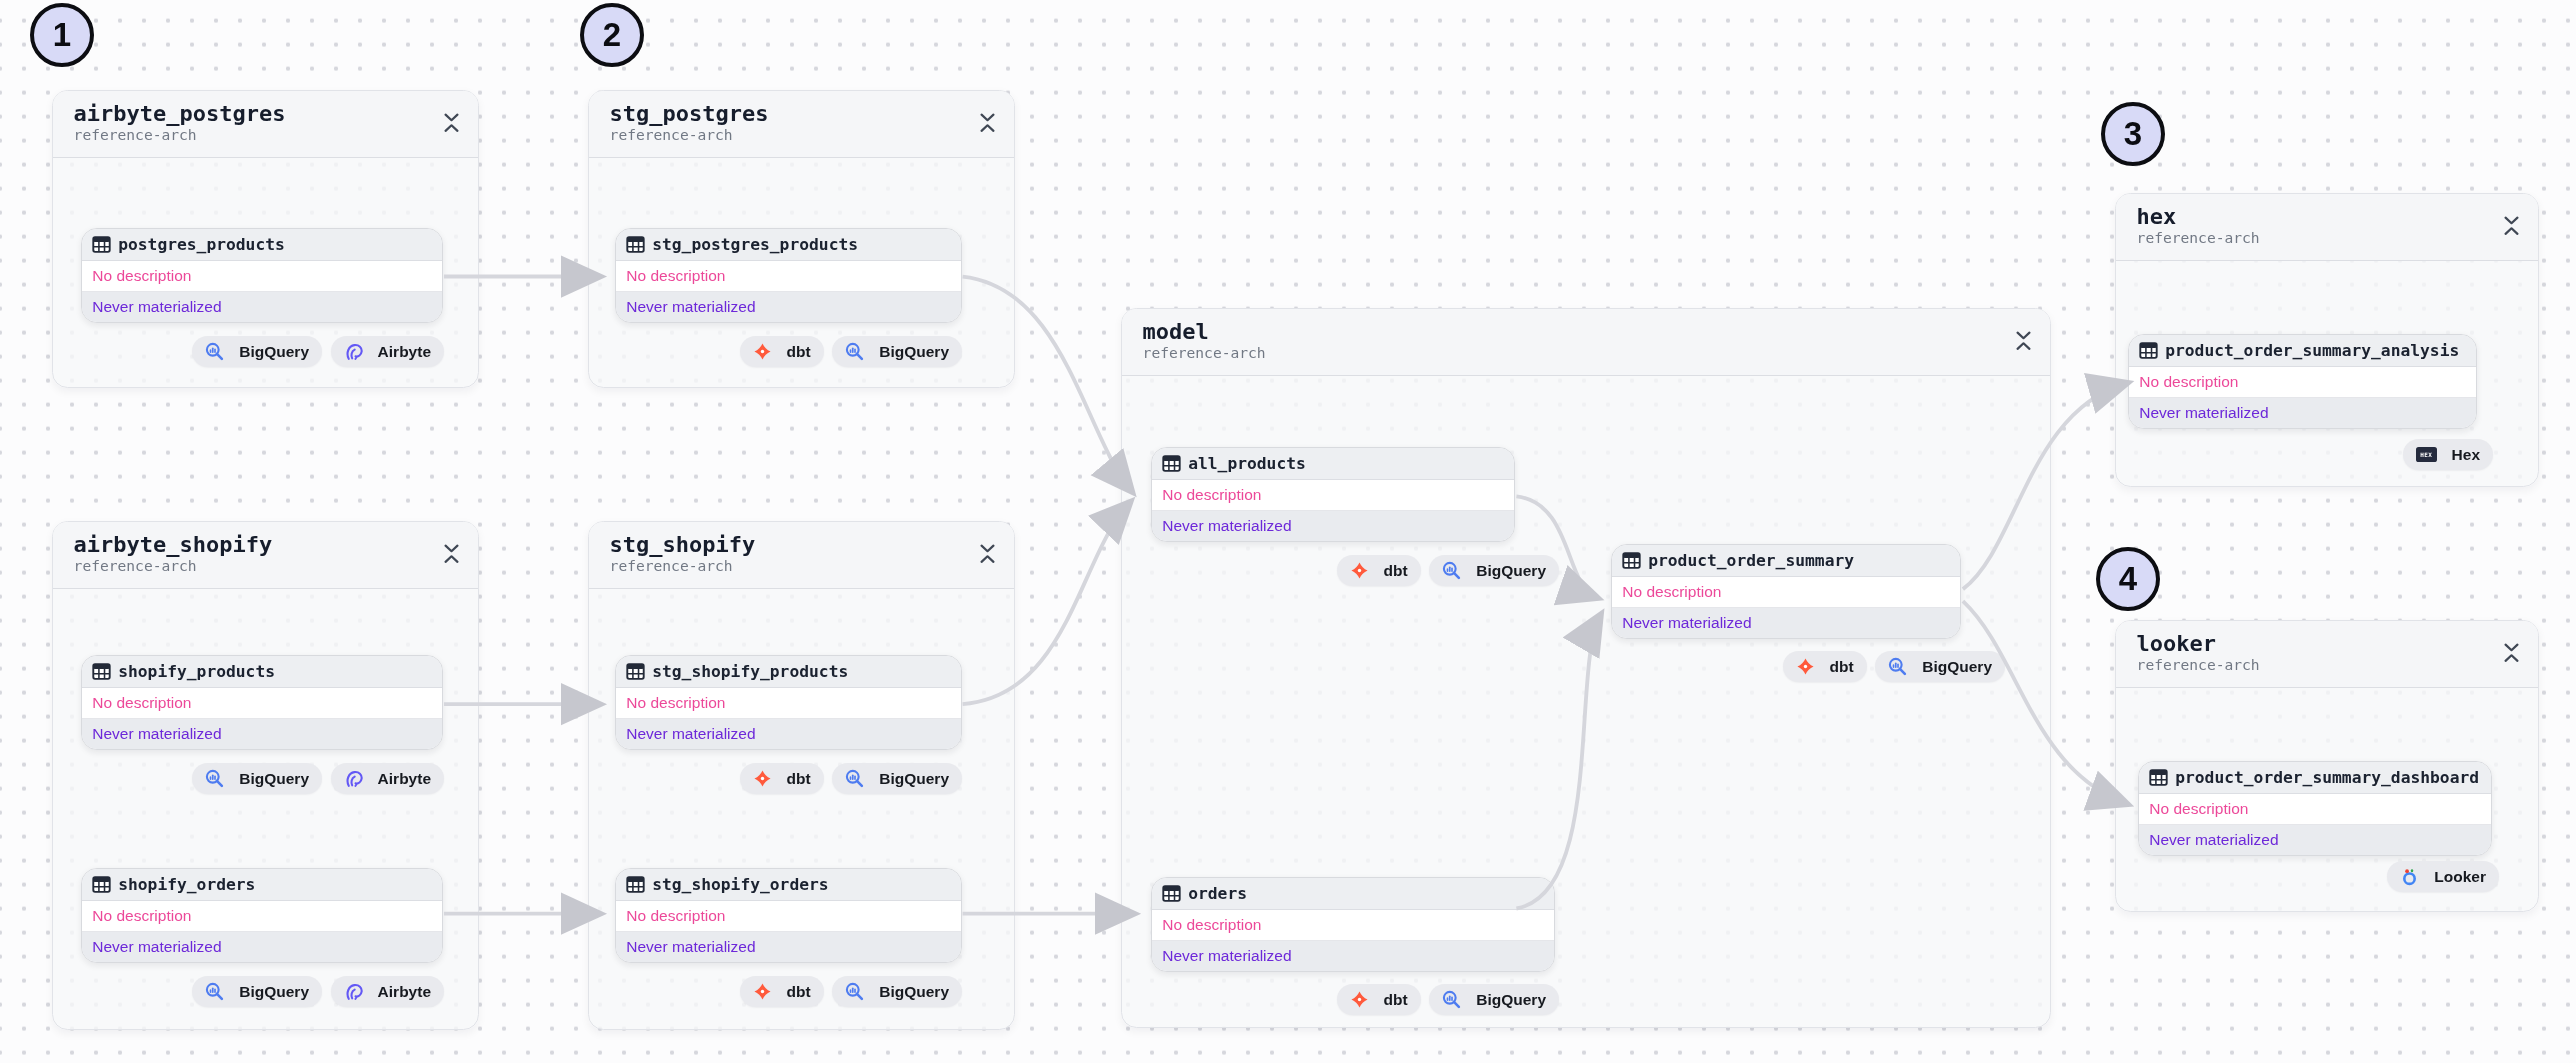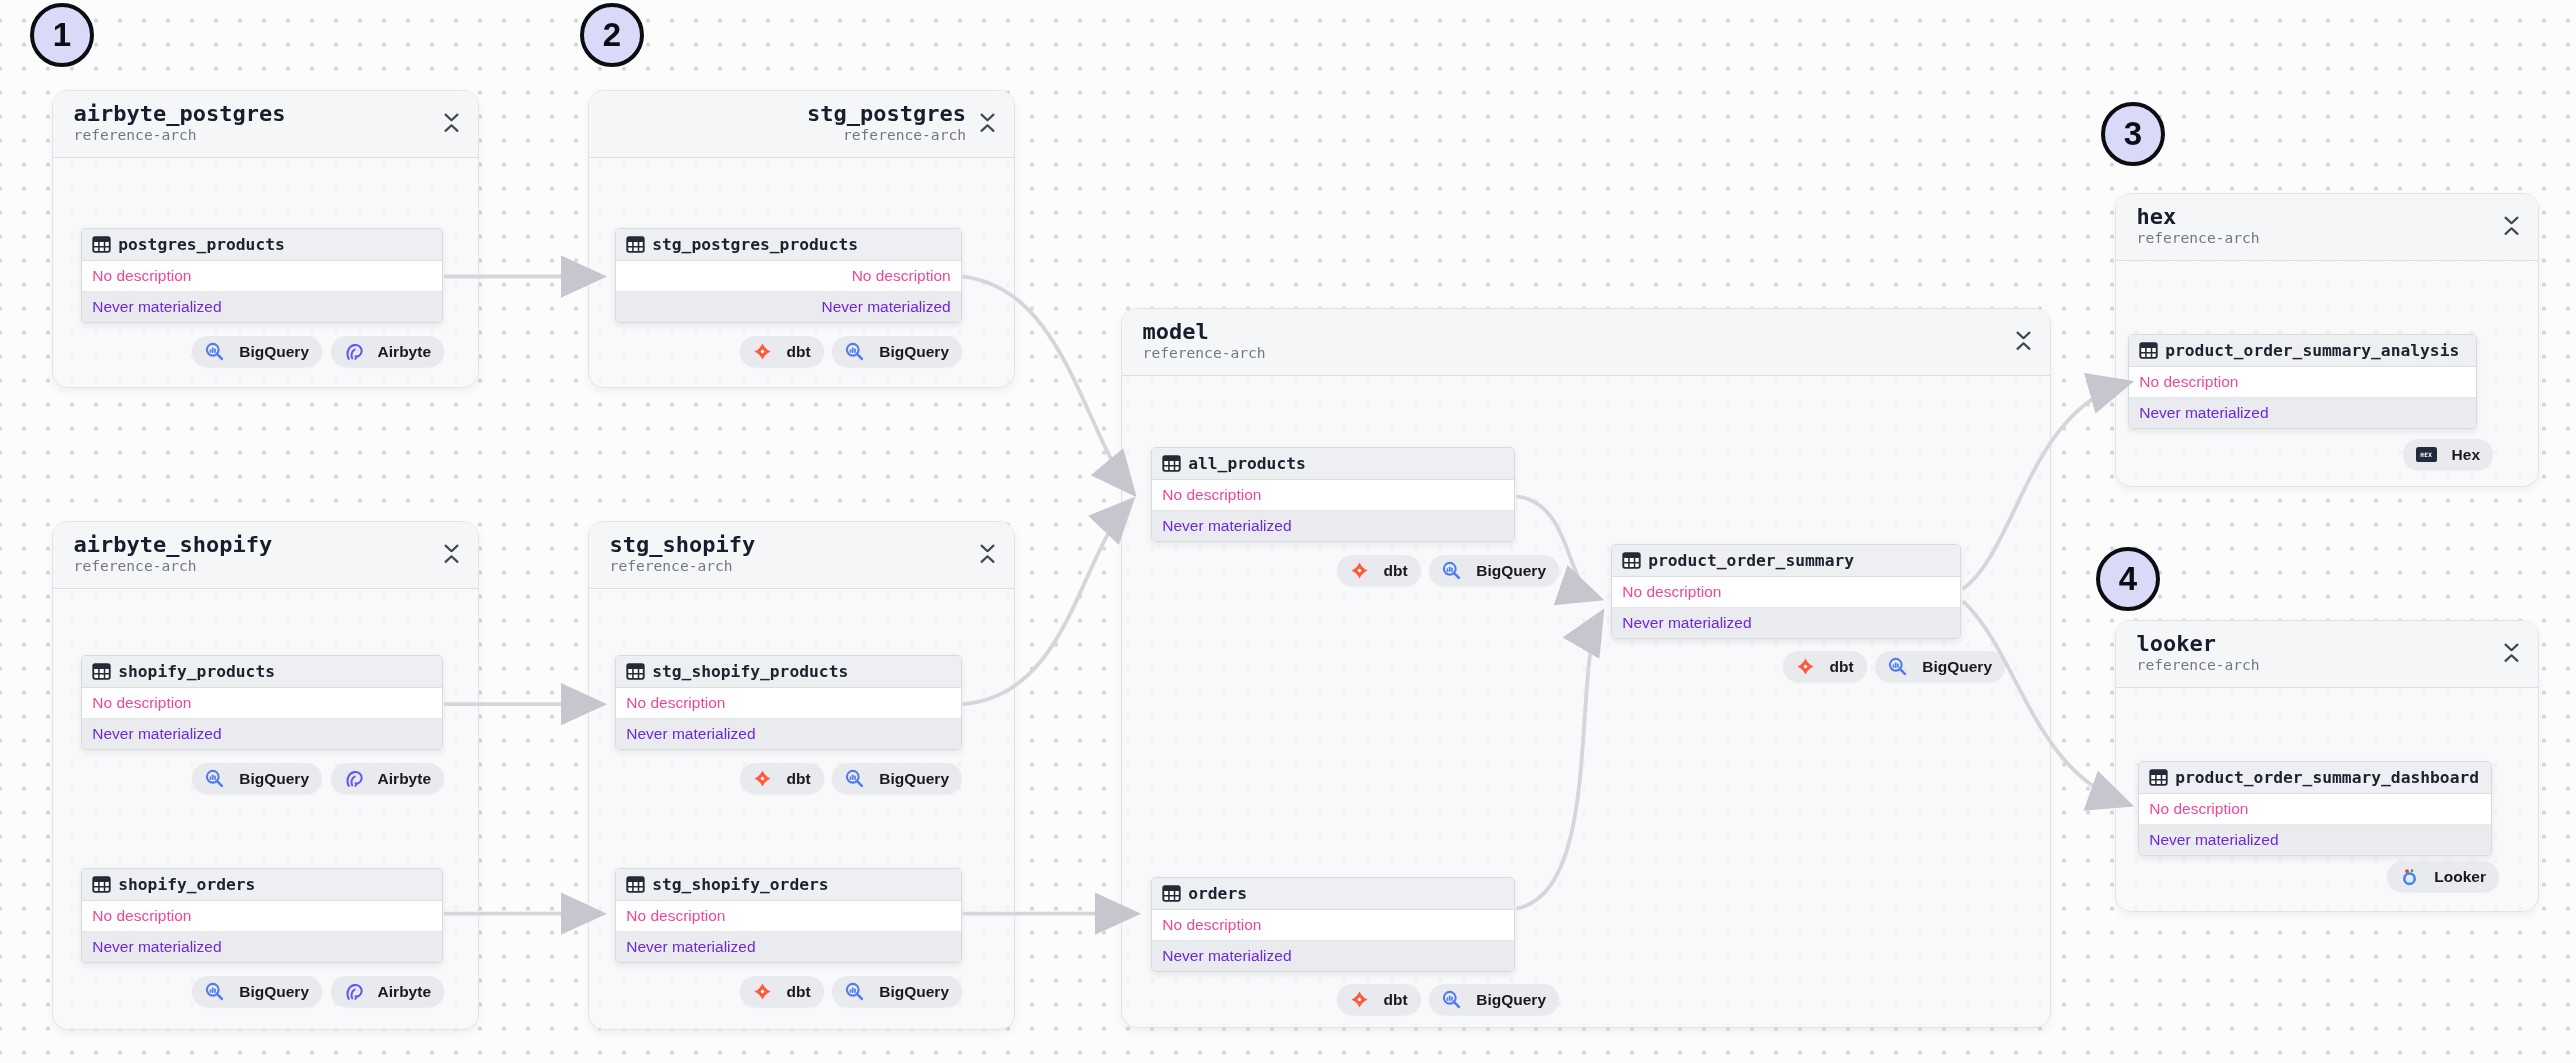--- a/index.html
+++ b/index.html
@@ -34,21 +34,21 @@
     font-family:"DejaVu Sans Mono",monospace;font-size:14.6px;
     color:#717884;line-height:1.2;
   }
   .collapse-btn{
     position:absolute;right:17px;top:20.6px;width:19px;height:22px;
     cursor:pointer;background:none;border:none;padding:0;
   }
 
   .node{
     position:absolute;z-index:6;
-    background:#fff;border:1.3px solid #d8dade;border-radius:5px;
+    background:#fff;border:1.3px solid #d8dade;border-radius:16px;
     box-shadow:0 2.6px 6.9px rgba(20,24,40,.08);
     box-sizing:border-box;overflow:hidden;
   }
   .n-header{
     display:flex;align-items:center;gap:6.9px;
     padding:6px 10.3px;background:#edeff2;border-bottom:1.3px solid #dcdee3;
     font-family:"DejaVu Sans Mono",monospace;font-weight:bold;
     font-size:16.3px;color:#1b2230;white-space:nowrap;
   }
   .n-row{padding:6px 10.3px;font-size:15.5px;white-space:nowrap;}
@@ -170,21 +170,21 @@
       </div>
       <div class="badge">
         <svg width="19" height="19" viewBox="0 0 22 22">
             <use href="#icon-airbyte"></use>
           </svg>
         <span>Airbyte</span>
       </div>
     </div>
   </div>
 
-  <div class="group" style="left:588px;top:90px;width:425px;height:296px;text-align:right;">
+  <div class="group" style="left:588px;top:90px;width:425px;height:296px;">
     <div class="group-header">
       <div class="g-title">stg_postgres</div>
       <div class="g-sub">reference-arch</div>
       <button class="collapse-btn">
         <svg width="17" height="21.5" viewBox="0 0 20 25">
             <use href="#icon-collapse"></use>
           </svg>
       </button>
     </div>
     <div class="node" style="left:26px;top:137px;width:347px;">
@@ -360,21 +360,21 @@
           </svg>
         <span>dbt</span>
       </div>
       <div class="badge">
         <svg width="19" height="19" viewBox="0 0 22 22">
             <use href="#icon-bigquery"></use>
           </svg>
         <span>BigQuery</span>
       </div>
     </div>
-    <div class="node" style="left:29px;top:568px;width:364px;">
+    <div class="node" style="left:29px;top:568px;width:404px;">
       <div class="n-header">
         <svg width="19" height="19" viewBox="0 0 22 22">
             <use href="#icon-grid"></use>
           </svg>
         <span>orders</span>
       </div>
       <div class="n-row n-desc">No description</div>
       <div class="n-row n-mat">Never materialized</div>
     </div>
     <div class="badges" style="top:675px;right:491px;">

